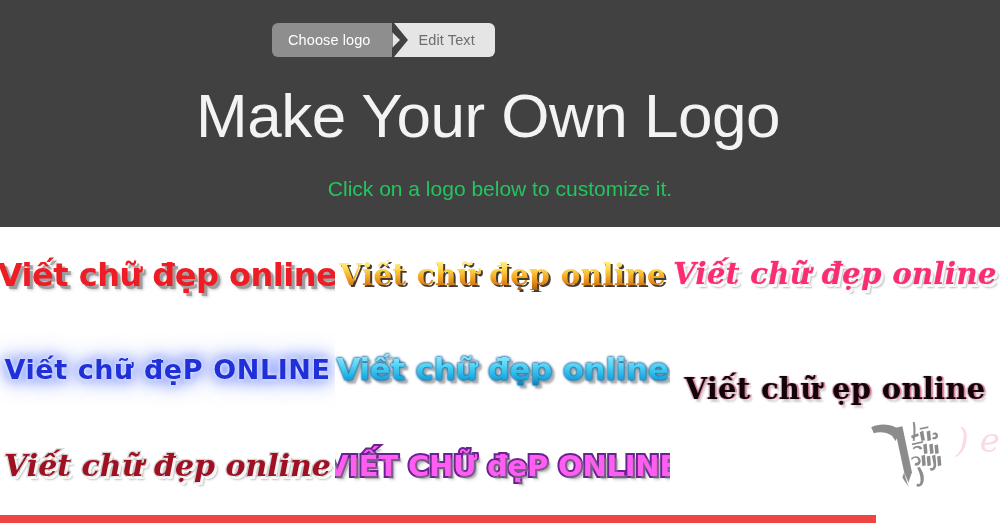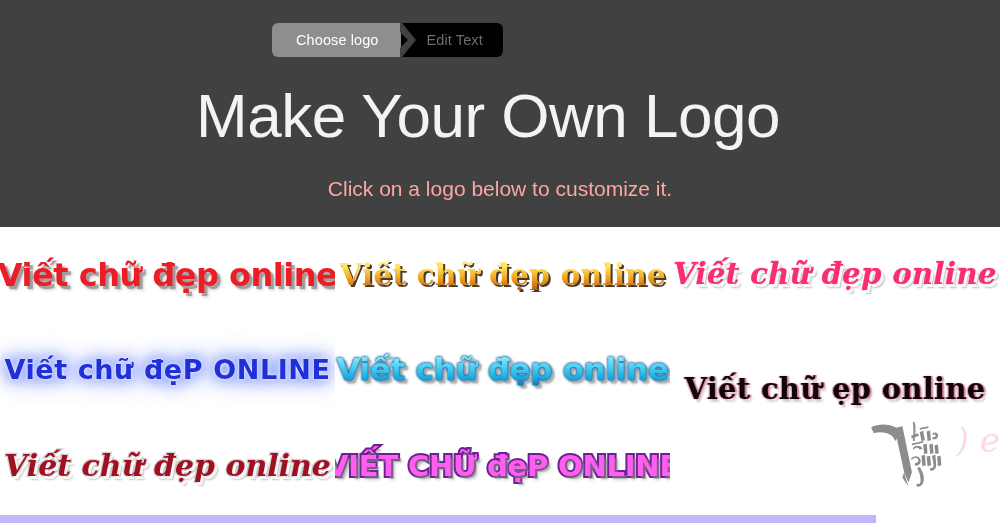--- a/index.html
+++ b/index.html
@@ -34,32 +34,32 @@
     align-items: stretch;
     border-radius: 6px;
     overflow: hidden;
   }
   .step {
     position: relative;
     display: flex;
     align-items: center;
     justify-content: center;
     height: 34px;
-    background: #000000;
+    background: #e5e5e5;
     color: #6d6d6d;
     font-size: 14.5px;
     letter-spacing: 0.1px;
     padding: 0 20px 0 26px;
     box-sizing: border-box;
     white-space: nowrap;
   }
   .step.first {
     background: #8e8e8e;
     color: #ffffff;
-    padding-left: 24px;
+    padding-left: 16px;
     padding-right: 22px;
   }
   
   .step .chev {
     position: absolute;
     left: -1px;
     top: 0;
     width: 18px;
     height: 34px;
     pointer-events: none;
@@ -77,32 +77,32 @@
     font-weight: 400;
     line-height: 72px;
     letter-spacing: -0.5px;
   }
   .page-subtitle {
     position: absolute;
     left: 0;
     top: 176px;
     width: 1000px;
     text-align: center;
-    color: #fca5a5;
+    color: #22c55e;
     font-size: 21px;
     font-weight: 400;
     line-height: 26px;
   }
 
   
   .grid {
     position: relative;
     width: 876px;
     height: 296px;
-    background: #c4b5fd;
+    background: #ef4444;
     display: grid;
     grid-template-columns: 335px 335px 330px;
     grid-template-rows: 95px 95px 98px;
   }
   .cell {
     position: relative;
     overflow: hidden;
     background: #ffffff;
     display: flex;
     align-items: center;

